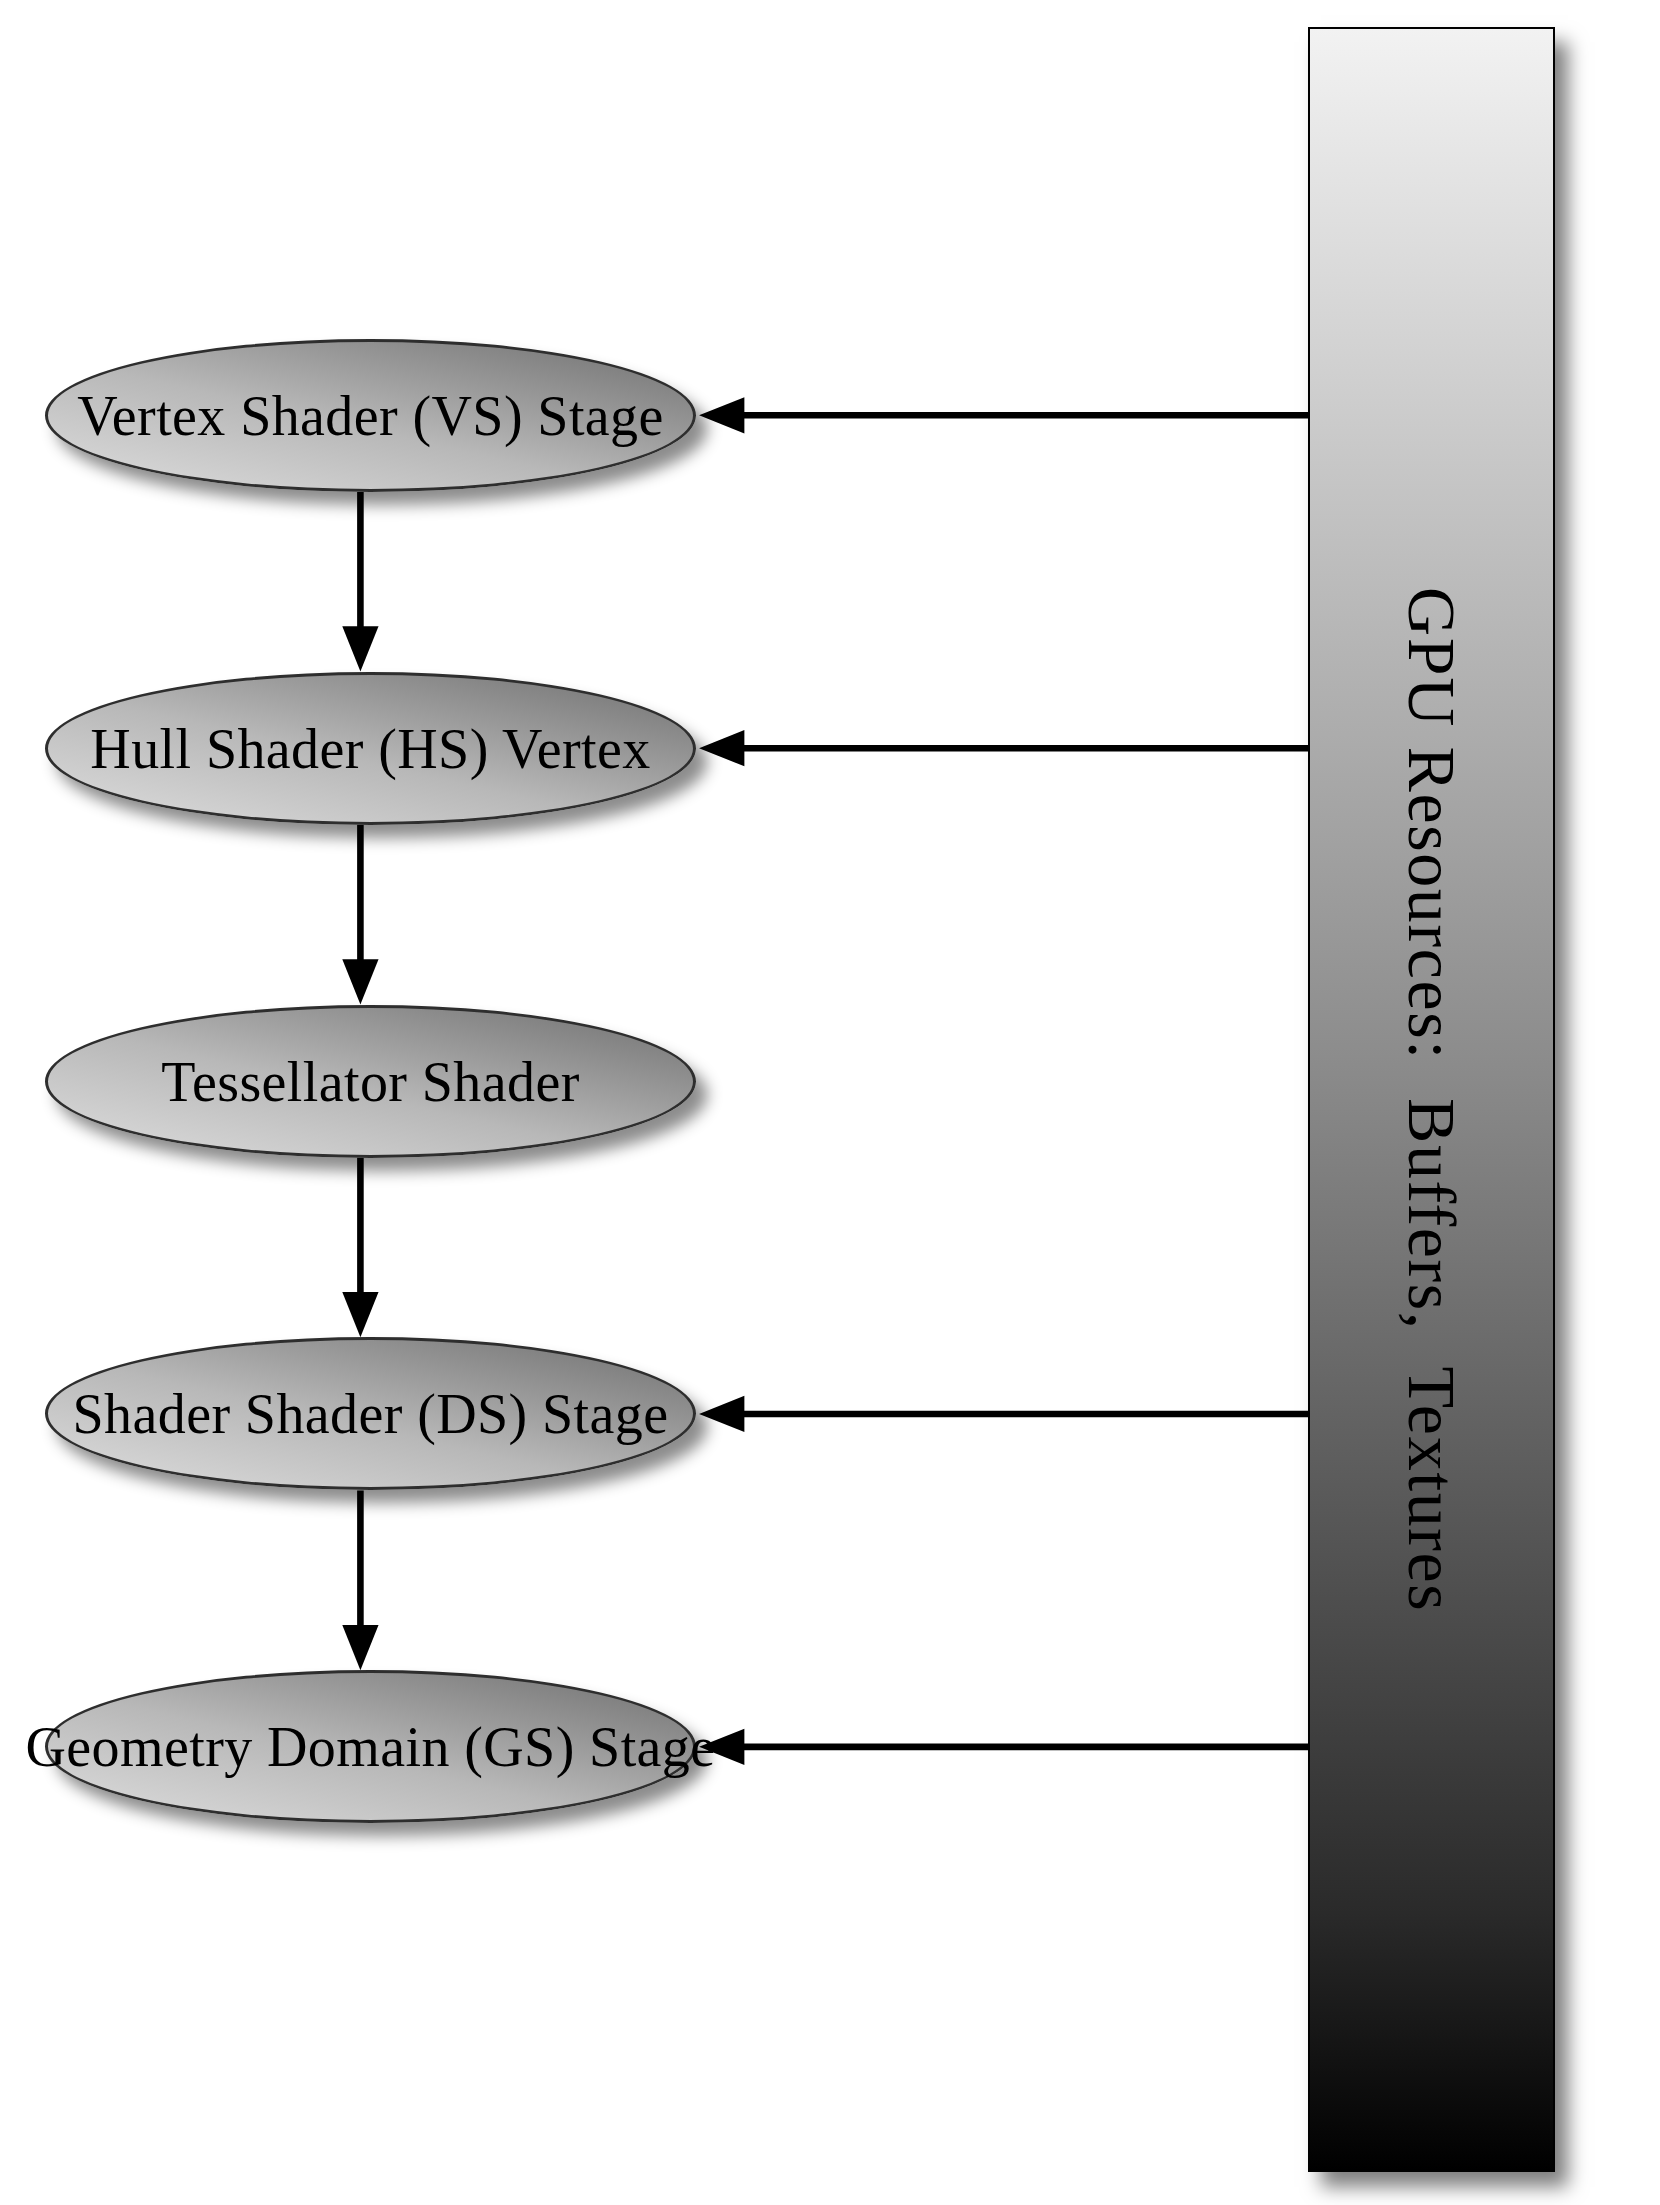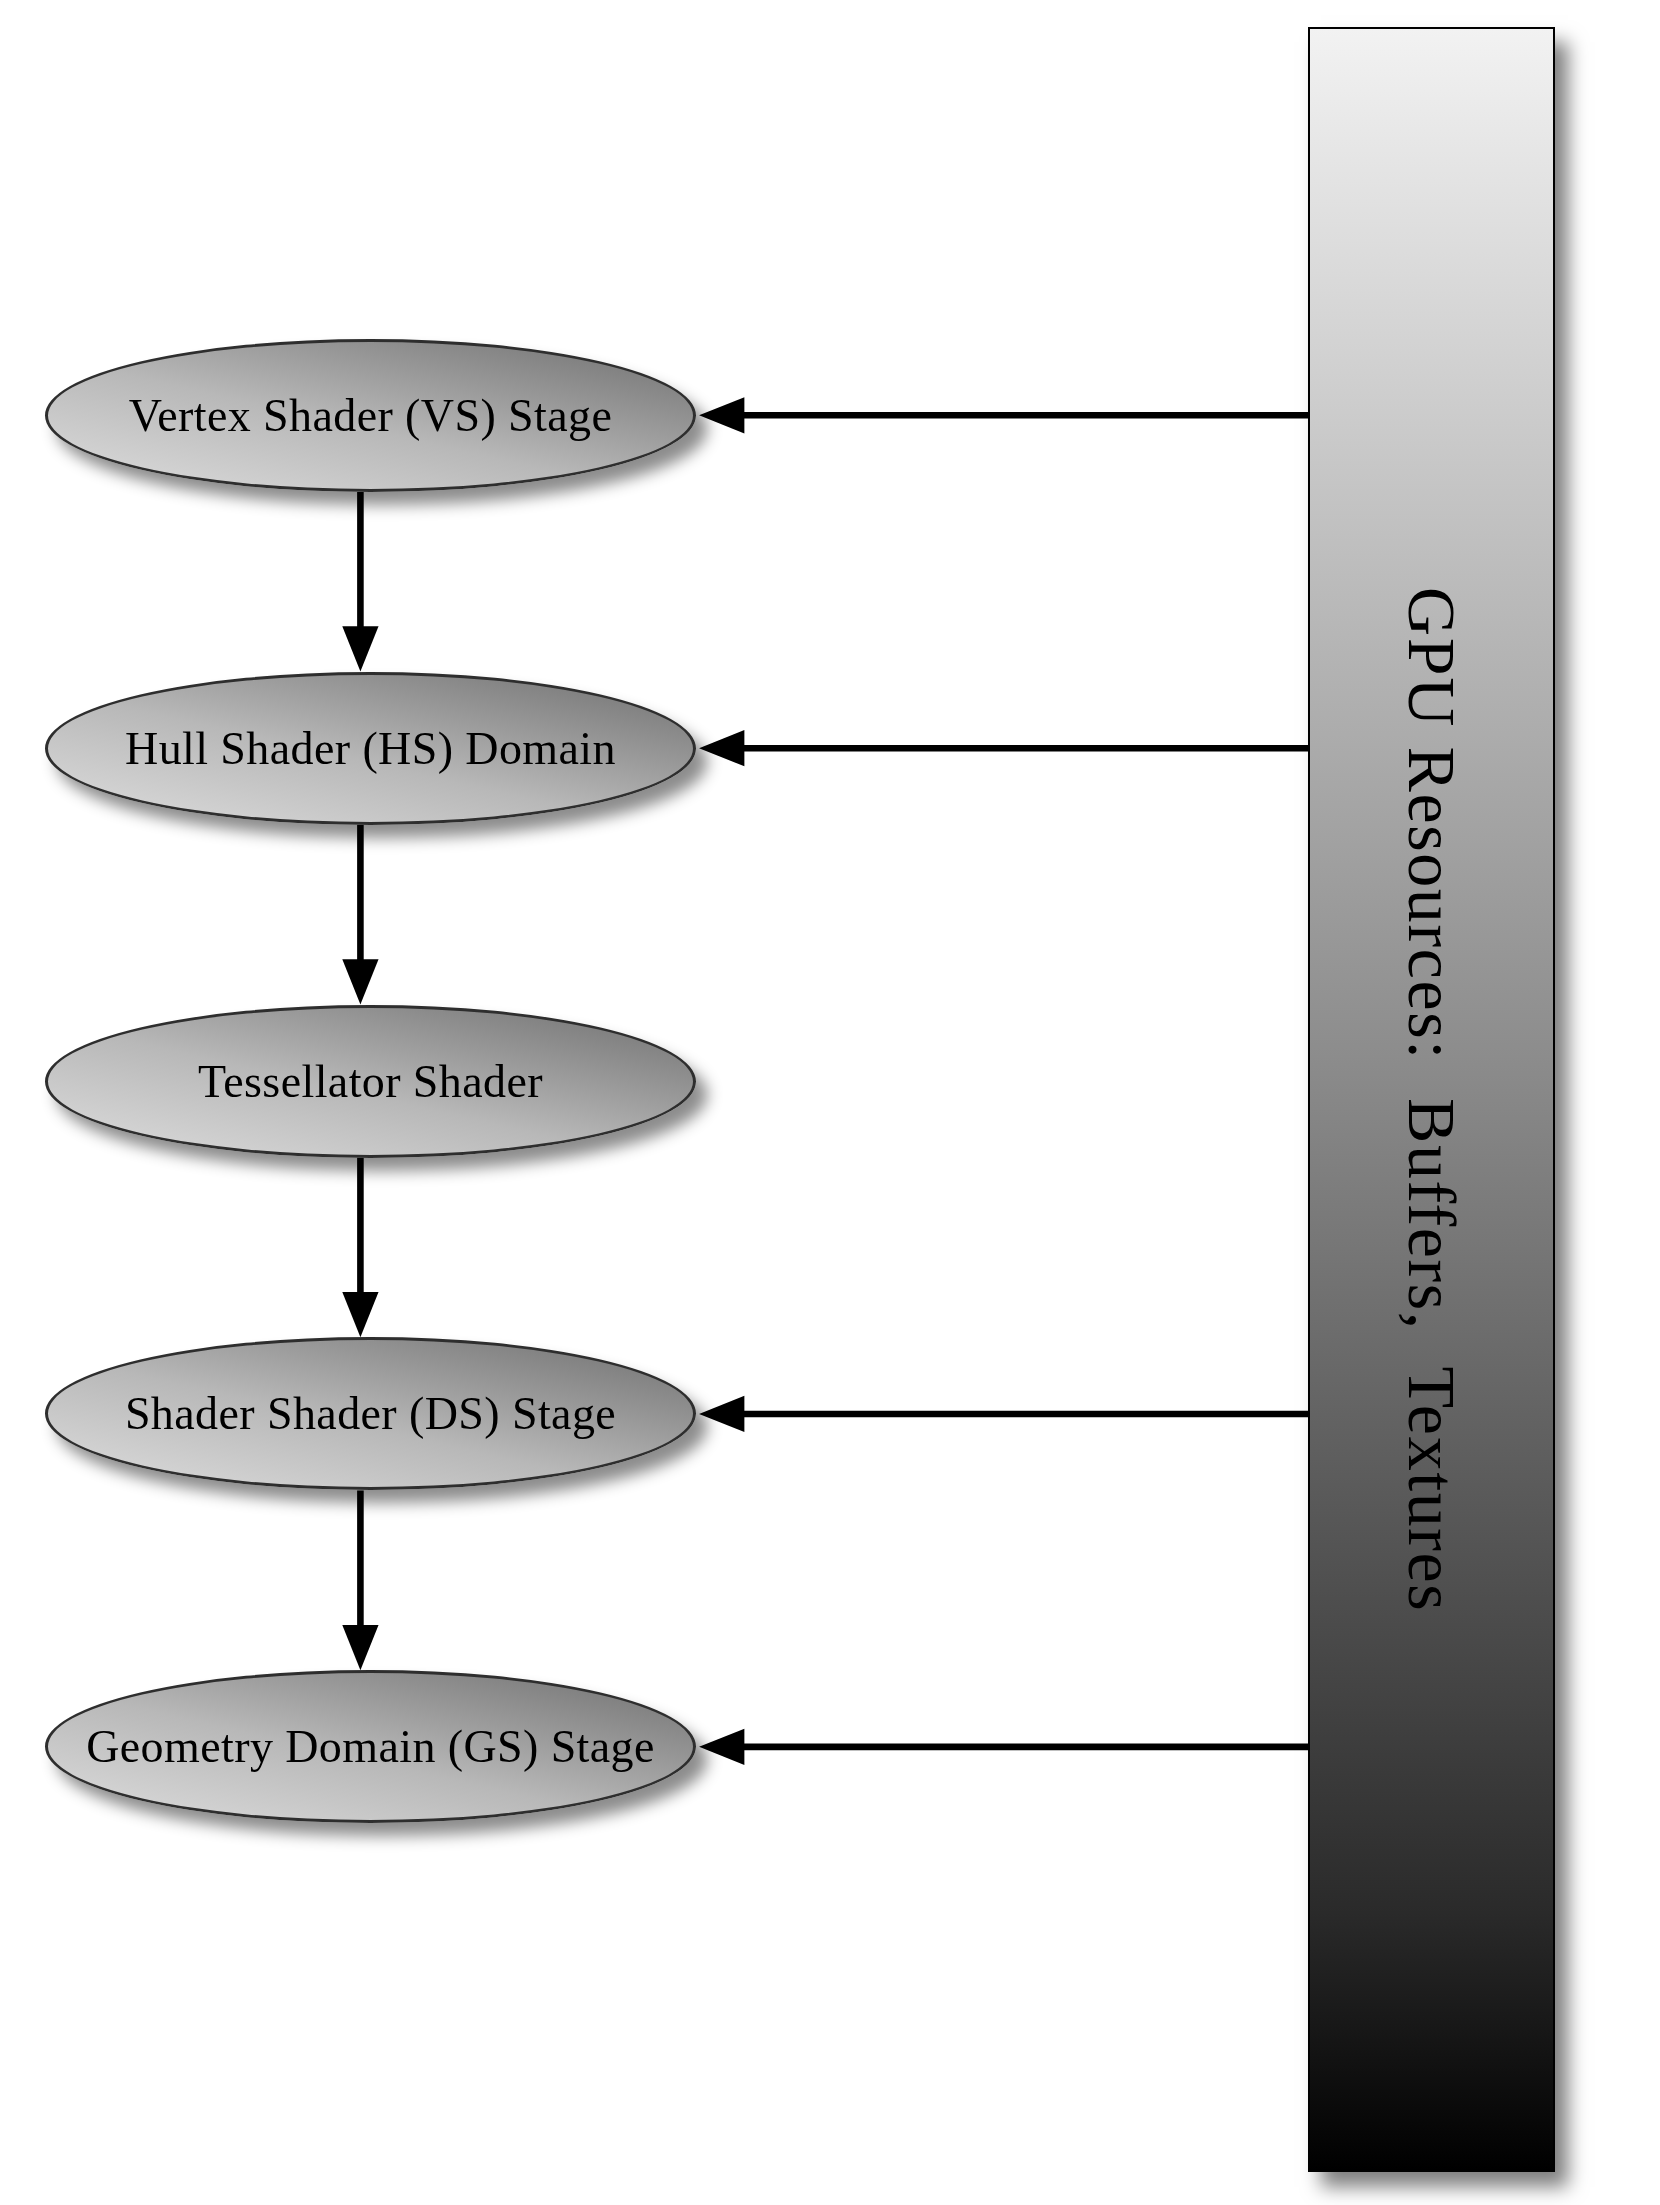--- a/index.html
+++ b/index.html
@@ -43,21 +43,21 @@
       #b8b8b8 45%,
       var(--ellipse_dark, #6e6e6e) 100%);
     box-shadow: 11.5px 13px 15px rgba(0,0,0,0.45);
     display: flex;
     align-items: center;
     justify-content: center;
     z-index: 2;
     box-sizing: border-box;
   }
   .stage-label {
-    font-size: 46px;
+    font-size: 56px;
     color: #000000;
     text-align: center;
     letter-spacing: 0.4px;
     white-space: nowrap;
   }
   #stage-vertex   { top: 339px; }
   #stage-hull     { top: 672px; }
   #stage-tess     { top: 1005px; }
   #stage-domain   { top: 1337px; }
   #stage-geometry { top: 1670px; }
@@ -130,21 +130,21 @@
       <line class="arrow-line" x1="1590" y1="2120" x2="901" y2="2120"></line>
       <polygon class="arrow-head" points="848,2120 903,2098 903,2142"></polygon>
     </g>
   </svg>
 
   <div class="stage" id="stage-vertex">
     <span class="stage-label">Vertex Shader (VS) Stage</span>
   </div>
 
   <div class="stage" id="stage-hull">
-    <span class="stage-label">Hull Shader (HS) Domain</span>
+    <span class="stage-label">Hull Shader (HS) Vertex</span>
   </div>
 
   <div class="stage" id="stage-tess">
     <span class="stage-label">Tessellator Shader</span>
   </div>
 
   <div class="stage" id="stage-domain">
     <span class="stage-label">Shader Shader (DS) Stage</span>
   </div>
 

